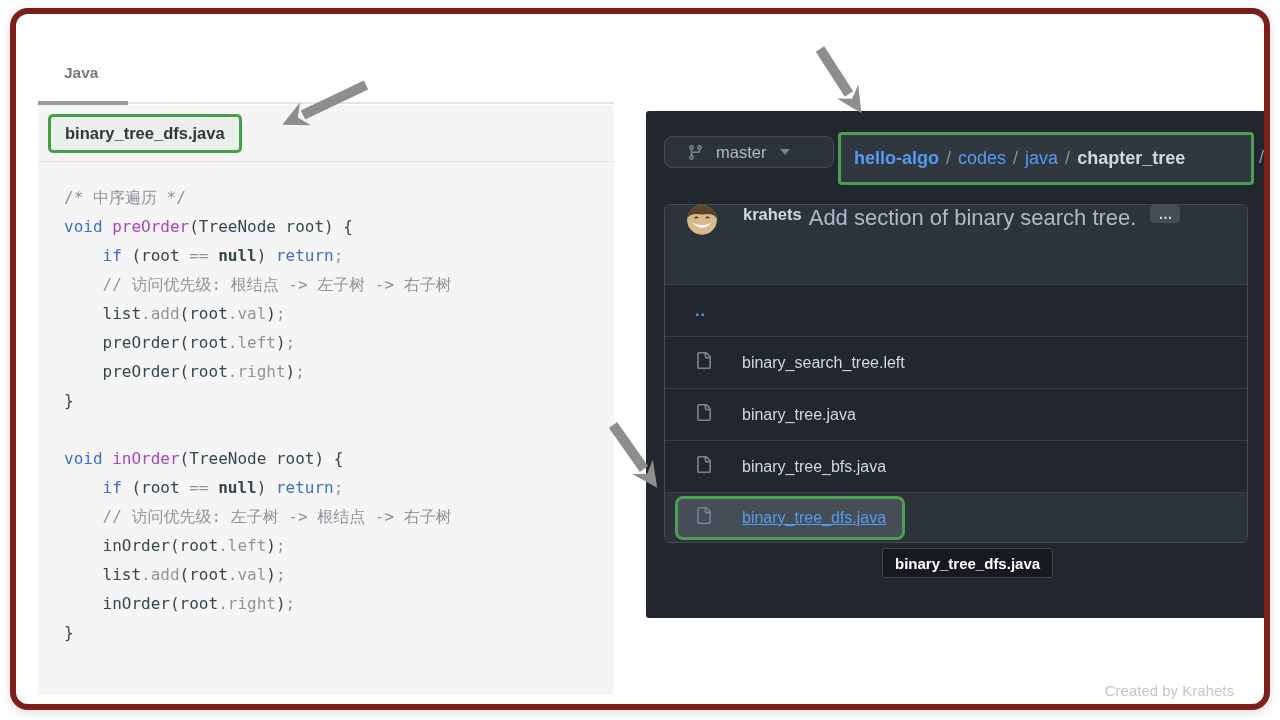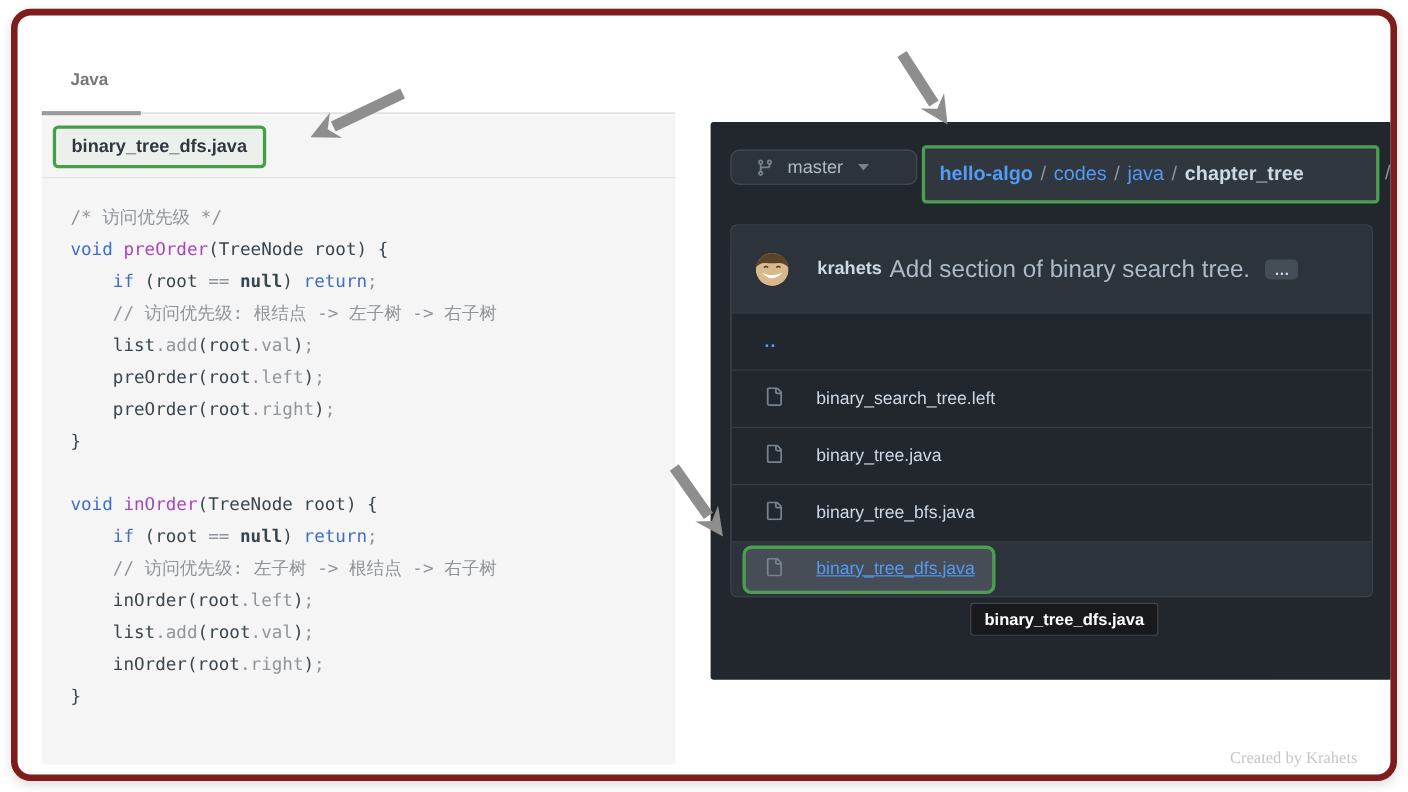--- a/index.html
+++ b/index.html
@@ -54,21 +54,21 @@
                     display:flex; align-items:center; padding-left:13px;
                     font-size:18px; white-space:nowrap; overflow:hidden; }
   .breadcrumb-box .seg-repo    { color:#539bf5; font-weight:bold; cursor:pointer; }
   .breadcrumb-box .seg-link    { color:#539bf5; cursor:pointer; }
   .breadcrumb-box .seg-current { color:#cdd9e5; font-weight:bold; }
   .breadcrumb-box .sep { color:#8b949e; padding:0 7px; }
   .trail-slash { position:absolute; left:613px; top:36px; font-size:18px; color:#8b949e; }
 
   .commit-box { position:absolute; left:18px; top:93px; width:584px;
                 border:1px solid #444c56; border-radius:6px; overflow:hidden; }
-  .commit-header { height:79px; background:#2d333b; display:flex; align-items:center; }
+  .commit-header { height:79px; background:#2d333b; display:flex; align-items:flex-start; }
   .avatar { width:30px; height:30px; border-radius:50%; margin-left:22px; overflow:hidden; flex:none; }
   .commit-author { margin-left:26px; font-size:16.5px; font-weight:bold; color:#cdd9e5; cursor:pointer; }
   .commit-msg { margin-left:7px; font-size:22px; color:#adbac7; cursor:pointer; }
   .more-badge { margin-left:14px; width:30px; height:18px; background:#444c56; border-radius:4px;
                 color:#cdd9e5; font-size:14px; font-weight:bold; line-height:12px;
                 text-align:center; border:none; cursor:pointer; }
 
   .file-row { height:52px; border-top:1px solid #373e47; display:flex; align-items:center;
               font-size:16px; color:#cdd9e5; }
   .file-row .ficon { margin-left:30px; flex:none; }
@@ -79,21 +79,21 @@
   .file-row.hl .green-box { margin-left:10px; height:44px; display:flex; align-items:center;
                             border:3px solid #4c9e52; border-radius:8px; padding:0 16px 0 17px;
                             background:rgba(205,217,229,0.16); }
   .file-row.hl .ficon { margin-left:0; }
   .file-row.hl .fname { color:#539bf5; text-decoration:underline; }
 
   .gh-tooltip { position:absolute; left:236px; top:437px; height:30px; padding:3px 12px;
                 background:#17191d; border:1px solid #42474d; border-radius:3px;
                 color:#ffffff; font-size:15px; font-weight:600; line-height:23px; }
 
-  .credit { position:absolute; right:30px; top:668px; font-family:Liberation Serif, serif;
+  .credit { position:absolute; right:30px; top:668px; font-family:Liberation Sans, sans-serif;
             font-size:15px; color:#c6c6c8; }
 
   .arrows { position:absolute; left:0; top:0; width:1280px; height:720px;
             pointer-events:none; z-index:50; }
 </style>
 </head>
 <body>
 
 <div class="card">
 
@@ -101,21 +101,21 @@
   <div class="tab-line-light"></div>
   <div class="tab-line-dark"></div>
 
   <div class="code-panel">
     <div class="code-titlebar">
       <div class="file-title-box">
         <span>binary_tree_dfs.java</span>
       </div>
     </div>
     <div class="code" id="code">
-        <div class="cl"><span class="cm">/* 访问优先级 */</span></div>
+        <div class="cl"><span class="cm">/* 中序遍历 */</span></div>
         <div class="cl"><span class="kw">void</span><span class="tx"> </span><span class="fn">preOrder</span><span class="tx">(TreeNode root) {</span></div>
         <div class="cl"><span class="tx">    </span><span class="kw">if</span><span class="tx"> (root </span><span class="op">==</span><span class="tx"> </span><span class="kc">null</span><span class="tx">) </span><span class="kw">return</span><span class="op">;</span></div>
         <div class="cl"><span class="tx">    </span><span class="cm">// 访问优先级: 根结点 -&gt; 左子树 -&gt; 右子树</span></div>
         <div class="cl"><span class="tx">    list</span><span class="op">.add</span><span class="tx">(root</span><span class="op">.val</span><span class="tx">)</span><span class="op">;</span></div>
         <div class="cl"><span class="tx">    preOrder(root</span><span class="op">.left</span><span class="tx">)</span><span class="op">;</span></div>
         <div class="cl"><span class="tx">    preOrder(root</span><span class="op">.right</span><span class="tx">)</span><span class="op">;</span></div>
         <div class="cl"><span class="tx">}</span></div>
         <div class="cl"></div>
         <div class="cl"><span class="kw">void</span><span class="tx"> </span><span class="fn">inOrder</span><span class="tx">(TreeNode root) {</span></div>
         <div class="cl"><span class="tx">    </span><span class="kw">if</span><span class="tx"> (root </span><span class="op">==</span><span class="tx"> </span><span class="kc">null</span><span class="tx">) </span><span class="kw">return</span><span class="op">;</span></div>

